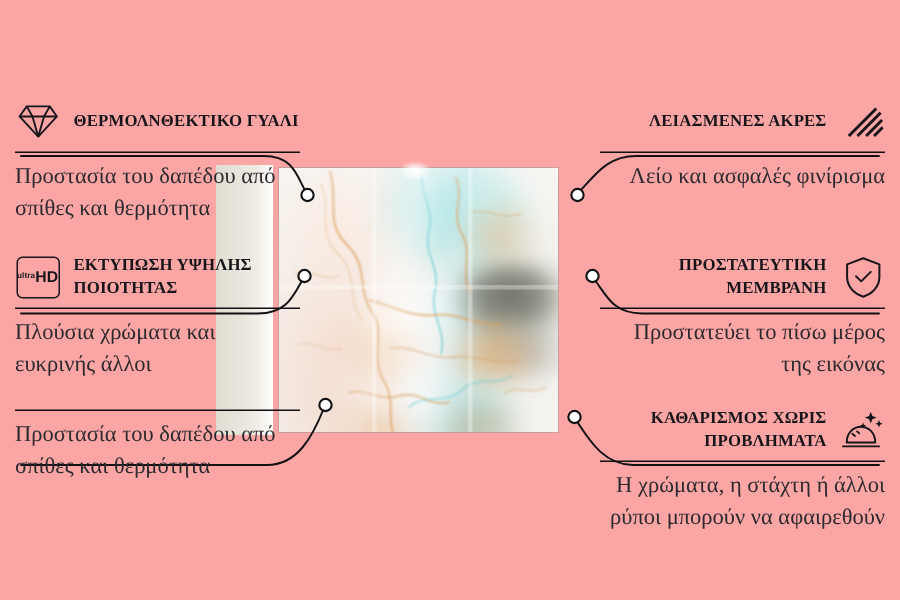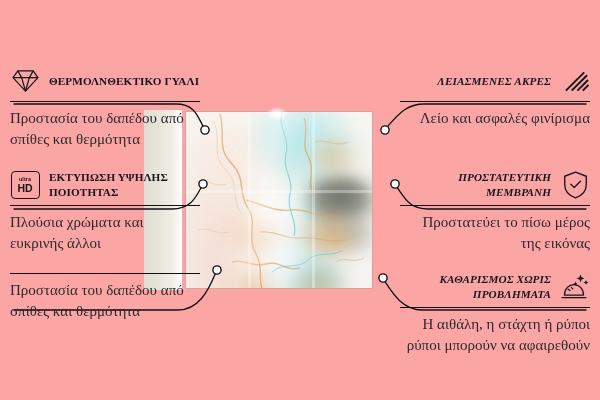--- a/index.html
+++ b/index.html
@@ -86,21 +86,21 @@
   }
   .feature.left  { left: 10px;  text-align: left; }
   .feature.right { right: 10px; text-align: right; }
 
   .feat-head {
     display: flex;
     align-items: center;
     gap: 9px;
     min-height: 34px;
   }
-  .feature.right .feat-head { flex-direction: row-reverse; font-style: italic; }
+  .feature.right .feat-head { flex-direction: row-reverse; }
 
   .feat-title {
     font-size: 11.2px;
     font-weight: bold;
     line-height: 1.32;
     letter-spacing: .1px;
     color: #16161a;
     flex: 1;
   }
   .feature.left  .feat-title { text-align: left; }
@@ -116,21 +116,21 @@
     color: #16161a;
   }
   .feat-icon svg { display: block; }
 
   .hd-badge {
     width: 27px;
     height: 26px;
     border: 1.4px solid #16161a;
     border-radius: 4px;
     display: flex;
-    flex-direction: column;
+    flex-direction: row;
     align-items: center;
     justify-content: center;
     font-family: "Liberation Sans", sans-serif;
     line-height: 1;
   }
   .hd-badge .u { font-size: 5.4px; font-weight: bold; letter-spacing: .1px; }
   .hd-badge .h { font-size: 10.5px; font-weight: bold; margin-top: 1px; }
 
   .feat-rule {
     height: 0;
@@ -299,16 +299,16 @@
           <path d="M15.4 8.6 L16 10.1 L17.5 10.7 L16 11.3 L15.4 12.8 L14.8 11.3 L13.3 10.7 L14.8 10.1 Z" fill="currentColor" stroke="none"></path>
           <path d="M4.5 22 C4.5 15.5, 9 11.5, 14 11.5 C19 11.5, 23.5 15.5, 23.5 22 Z"></path>
           <path d="M2 24.6 H26"></path>
           <path d="M8.2 16.2 L10 17.6"></path>
           <path d="M11.4 14.6 L12.8 15.8"></path>
         </svg>
       </span>
       <span class="feat-title">ΚΑΘΑΡΙΣΜΟΣ ΧΩΡΙΣ ΠΡΟΒΛΗΜΑΤΑ</span>
     </div>
     <div class="feat-rule"></div>
-    <div class="feat-desc">Η αιθάλη, η στάχτη ή ρύποι ρύποι μπορούν να αφαιρεθούν</div>
+    <div class="feat-desc">Η χρώματα, η στάχτη ή άλλοι ρύποι μπορούν να αφαιρεθούν</div>
   </div>
 
 </div>
 
 </body></html>

